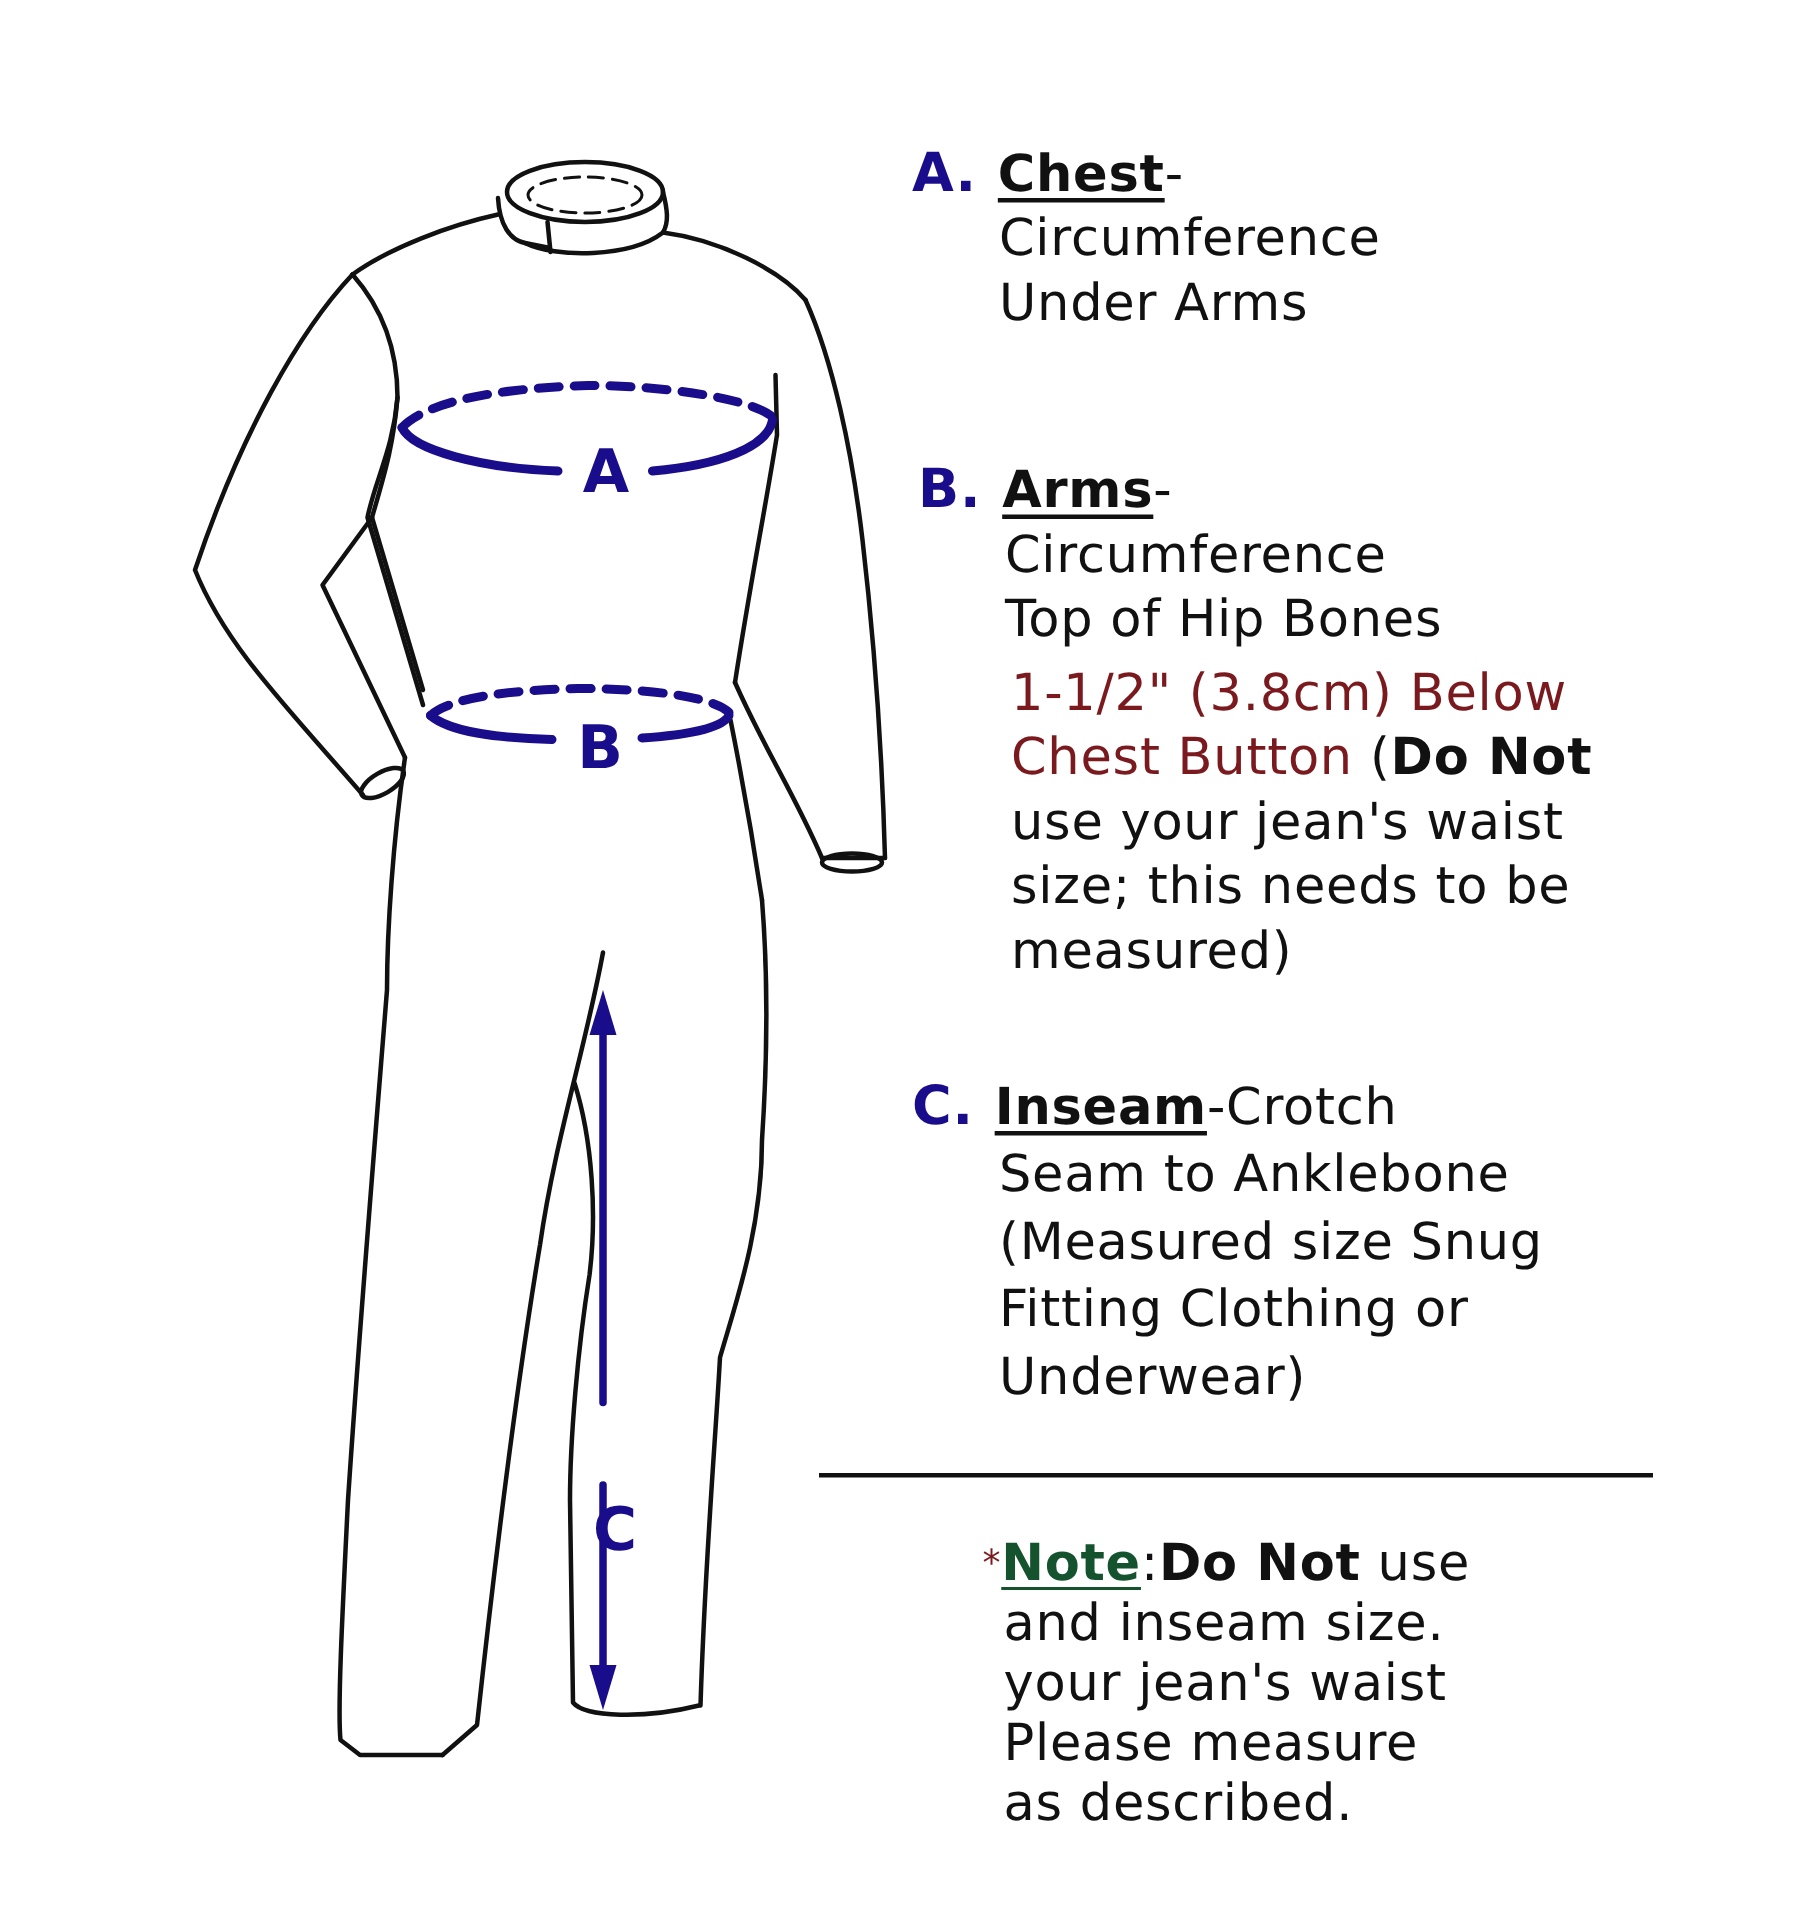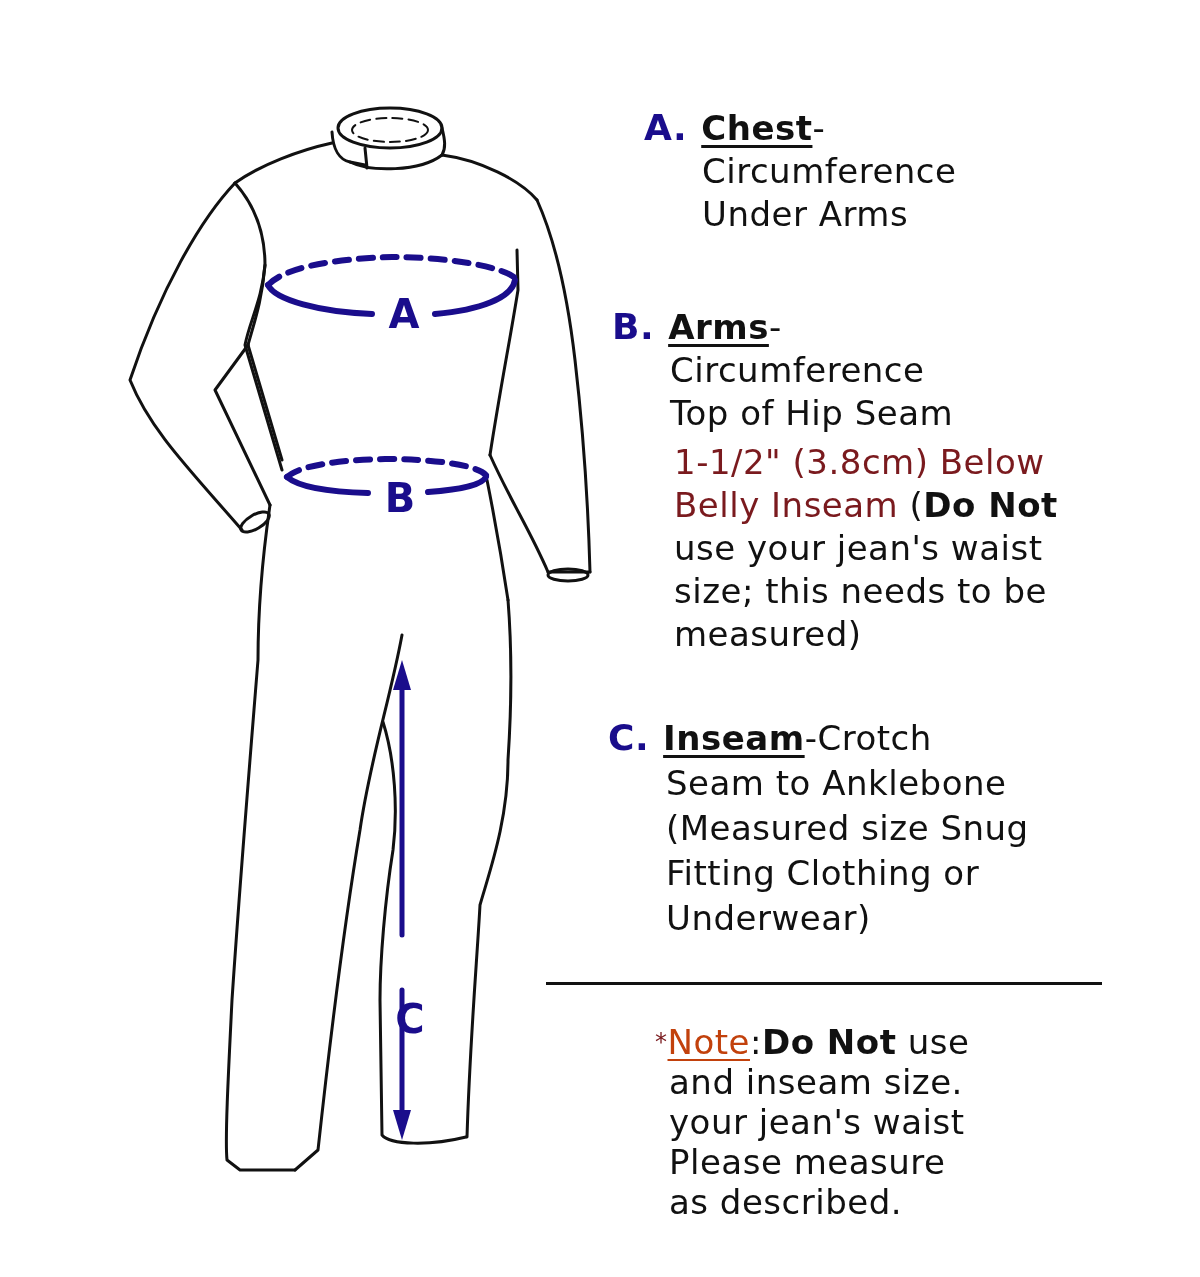--- a/index.html
+++ b/index.html
@@ -7,21 +7,21 @@
          font-family: "DejaVu Sans", sans-serif; color: #111; }
   .figure { position: absolute; left: 0; top: 0; width: 1200px; height: 1277px; }
   .txt { position: absolute; font-size: 34px; line-height: 43px; color: #111; letter-spacing: 0.5px; }
   .letter { color: #1a0d8c; font-weight: bold; font-size: 36px; margin-right: 14px; }
   .head { font-weight: bold; text-decoration: underline; text-decoration-thickness: 3px; text-underline-offset: 5px; }
   .line { display: block; }
   .indent { padding-left: 58px; }
   .red { color: #7a1a1e; }
   .bold { font-weight: bold; }
   .divider { position: absolute; left: 546px; top: 982px; width: 556px; height: 3px; background: #111; }
-  .note-head { color: #c2410c; font-weight: normal; text-decoration: underline; text-decoration-thickness: 2px; text-underline-offset: 5px; }
+  .note-head { color: #14532d; font-weight: bold; text-decoration: underline; text-decoration-thickness: 2px; text-underline-offset: 5px; }
   .asterisk { color: #7a1a1e; font-size: 24px; vertical-align: top; }
 </style>
 </head>
 <body>
 
 <svg class="figure" width="1200" height="1277" viewBox="0 0 1200 1277">
   <g fill="none" stroke="#111" stroke-width="3" stroke-linecap="round" stroke-linejoin="round">
 
     <ellipse cx="390" cy="128" rx="52" ry="20"></ellipse>
     <ellipse cx="390" cy="130" rx="38" ry="12" stroke-width="2" stroke-dasharray="10 6"></ellipse>
@@ -75,39 +75,39 @@
     <polygon points="402,660 393,690 411,690"></polygon>
     <polygon points="402,1140 393,1110 411,1110"></polygon>
   </g>
   <g fill="#1a0d8c" font-family="DejaVu Sans, sans-serif" font-weight="bold" font-size="40" text-anchor="middle">
     <text x="404" y="328">A</text>
     <text x="400" y="512">B</text>
     <text x="410" y="1033">C</text>
   </g>
 </svg>
 
-<div class="txt" style="left:608px; top:106px;margin-left:36px;">
+<div class="txt" style="left:608px; top:94px;">
   <span class="line">
     <span class="letter">A.</span><span class="head">Chest</span><span>-</span>
   </span>
   <span class="line indent">Circumference</span>
   <span class="line indent">Under Arms</span>
 </div>
 
 <div class="txt" style="left:612px; top:305px;">
   <span class="line">
     <span class="letter">B.</span><span class="head">Arms</span><span>-</span>
   </span>
   <span class="line indent">Circumference</span>
-  <span class="line indent">Top of Hip Seam</span>
+  <span class="line indent">Top of Hip Bones</span>
   <span class="line indent" style="padding-left:62px; margin-top:6px;">
     <span class="red">1-1/2" (3.8cm) Below</span>
   </span>
   <span class="line indent" style="padding-left:62px;">
-    <span class="red">Belly Inseam</span><span> (</span><span class="bold">Do Not</span>
+    <span class="red">Chest Button</span><span> (</span><span class="bold">Do Not</span>
   </span>
   <span class="line indent" style="padding-left:62px;">use your jean's waist</span>
   <span class="line indent" style="padding-left:62px;">size; this needs to be</span>
   <span class="line indent" style="padding-left:62px;">measured)</span>
 </div>
 
 <div class="txt" style="left:608px; top:715px; line-height:45px;">
   <span class="line">
     <span class="letter">C.</span><span class="head">Inseam</span><span>-Crotch</span>
   </span>

